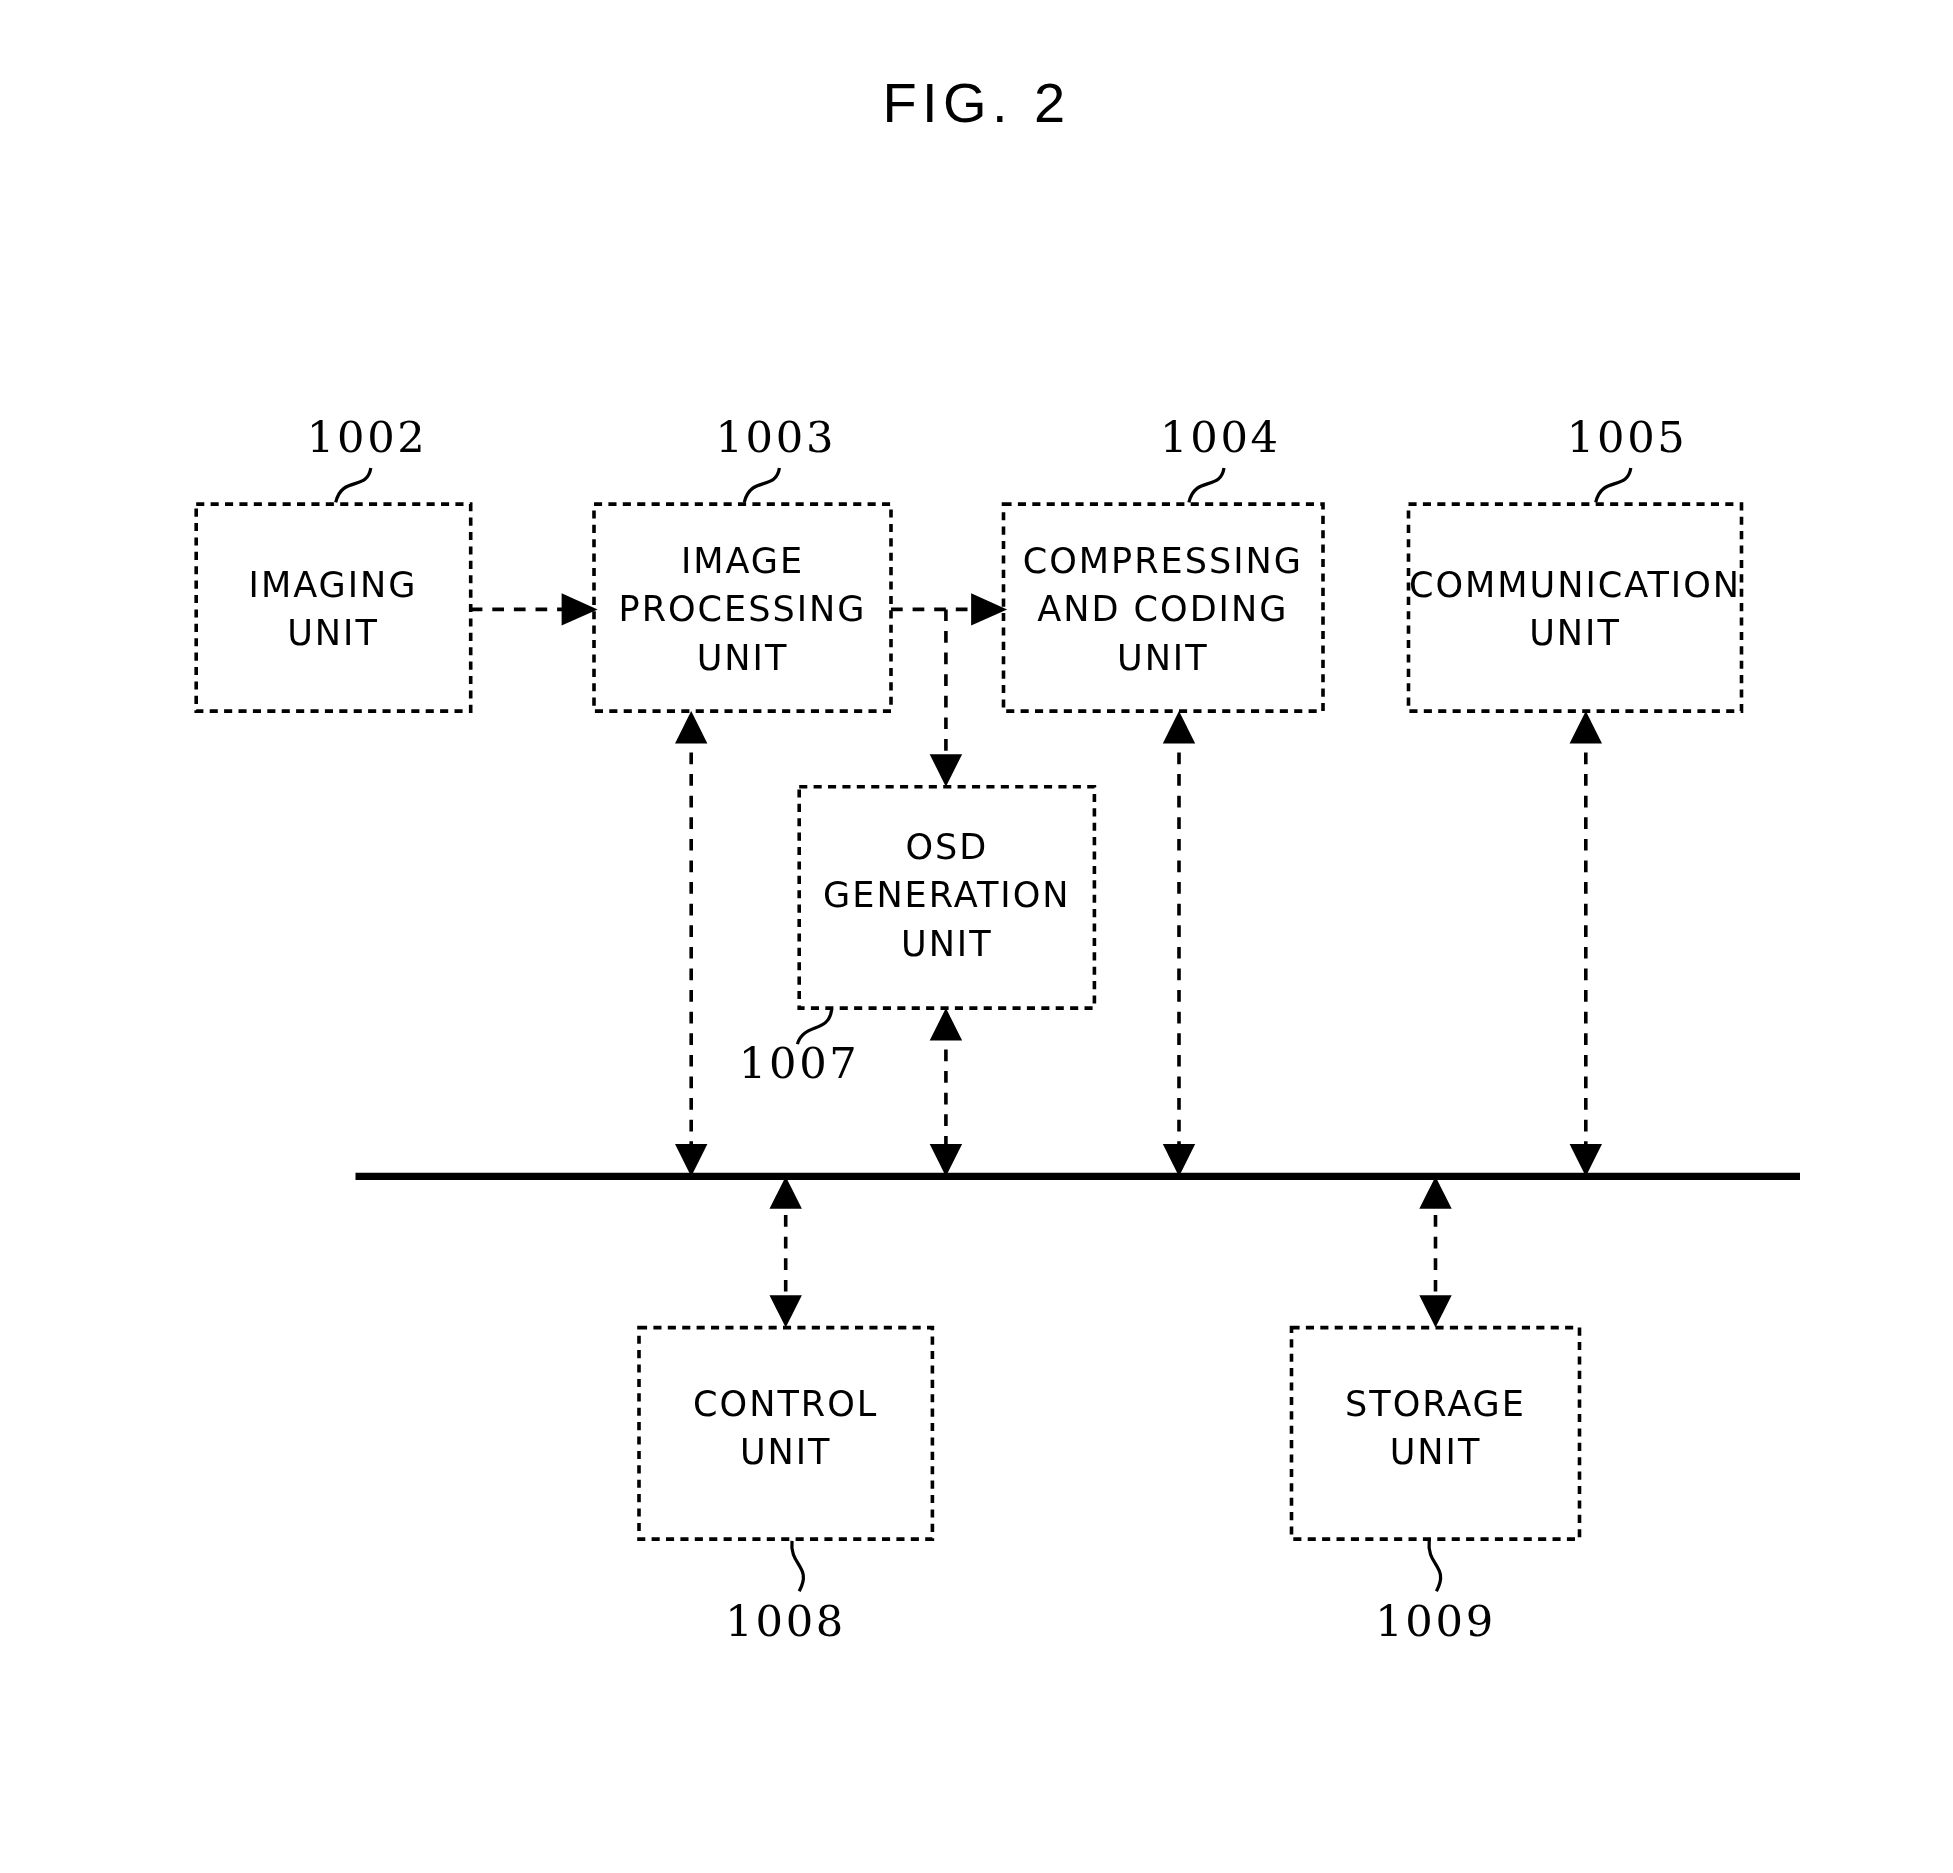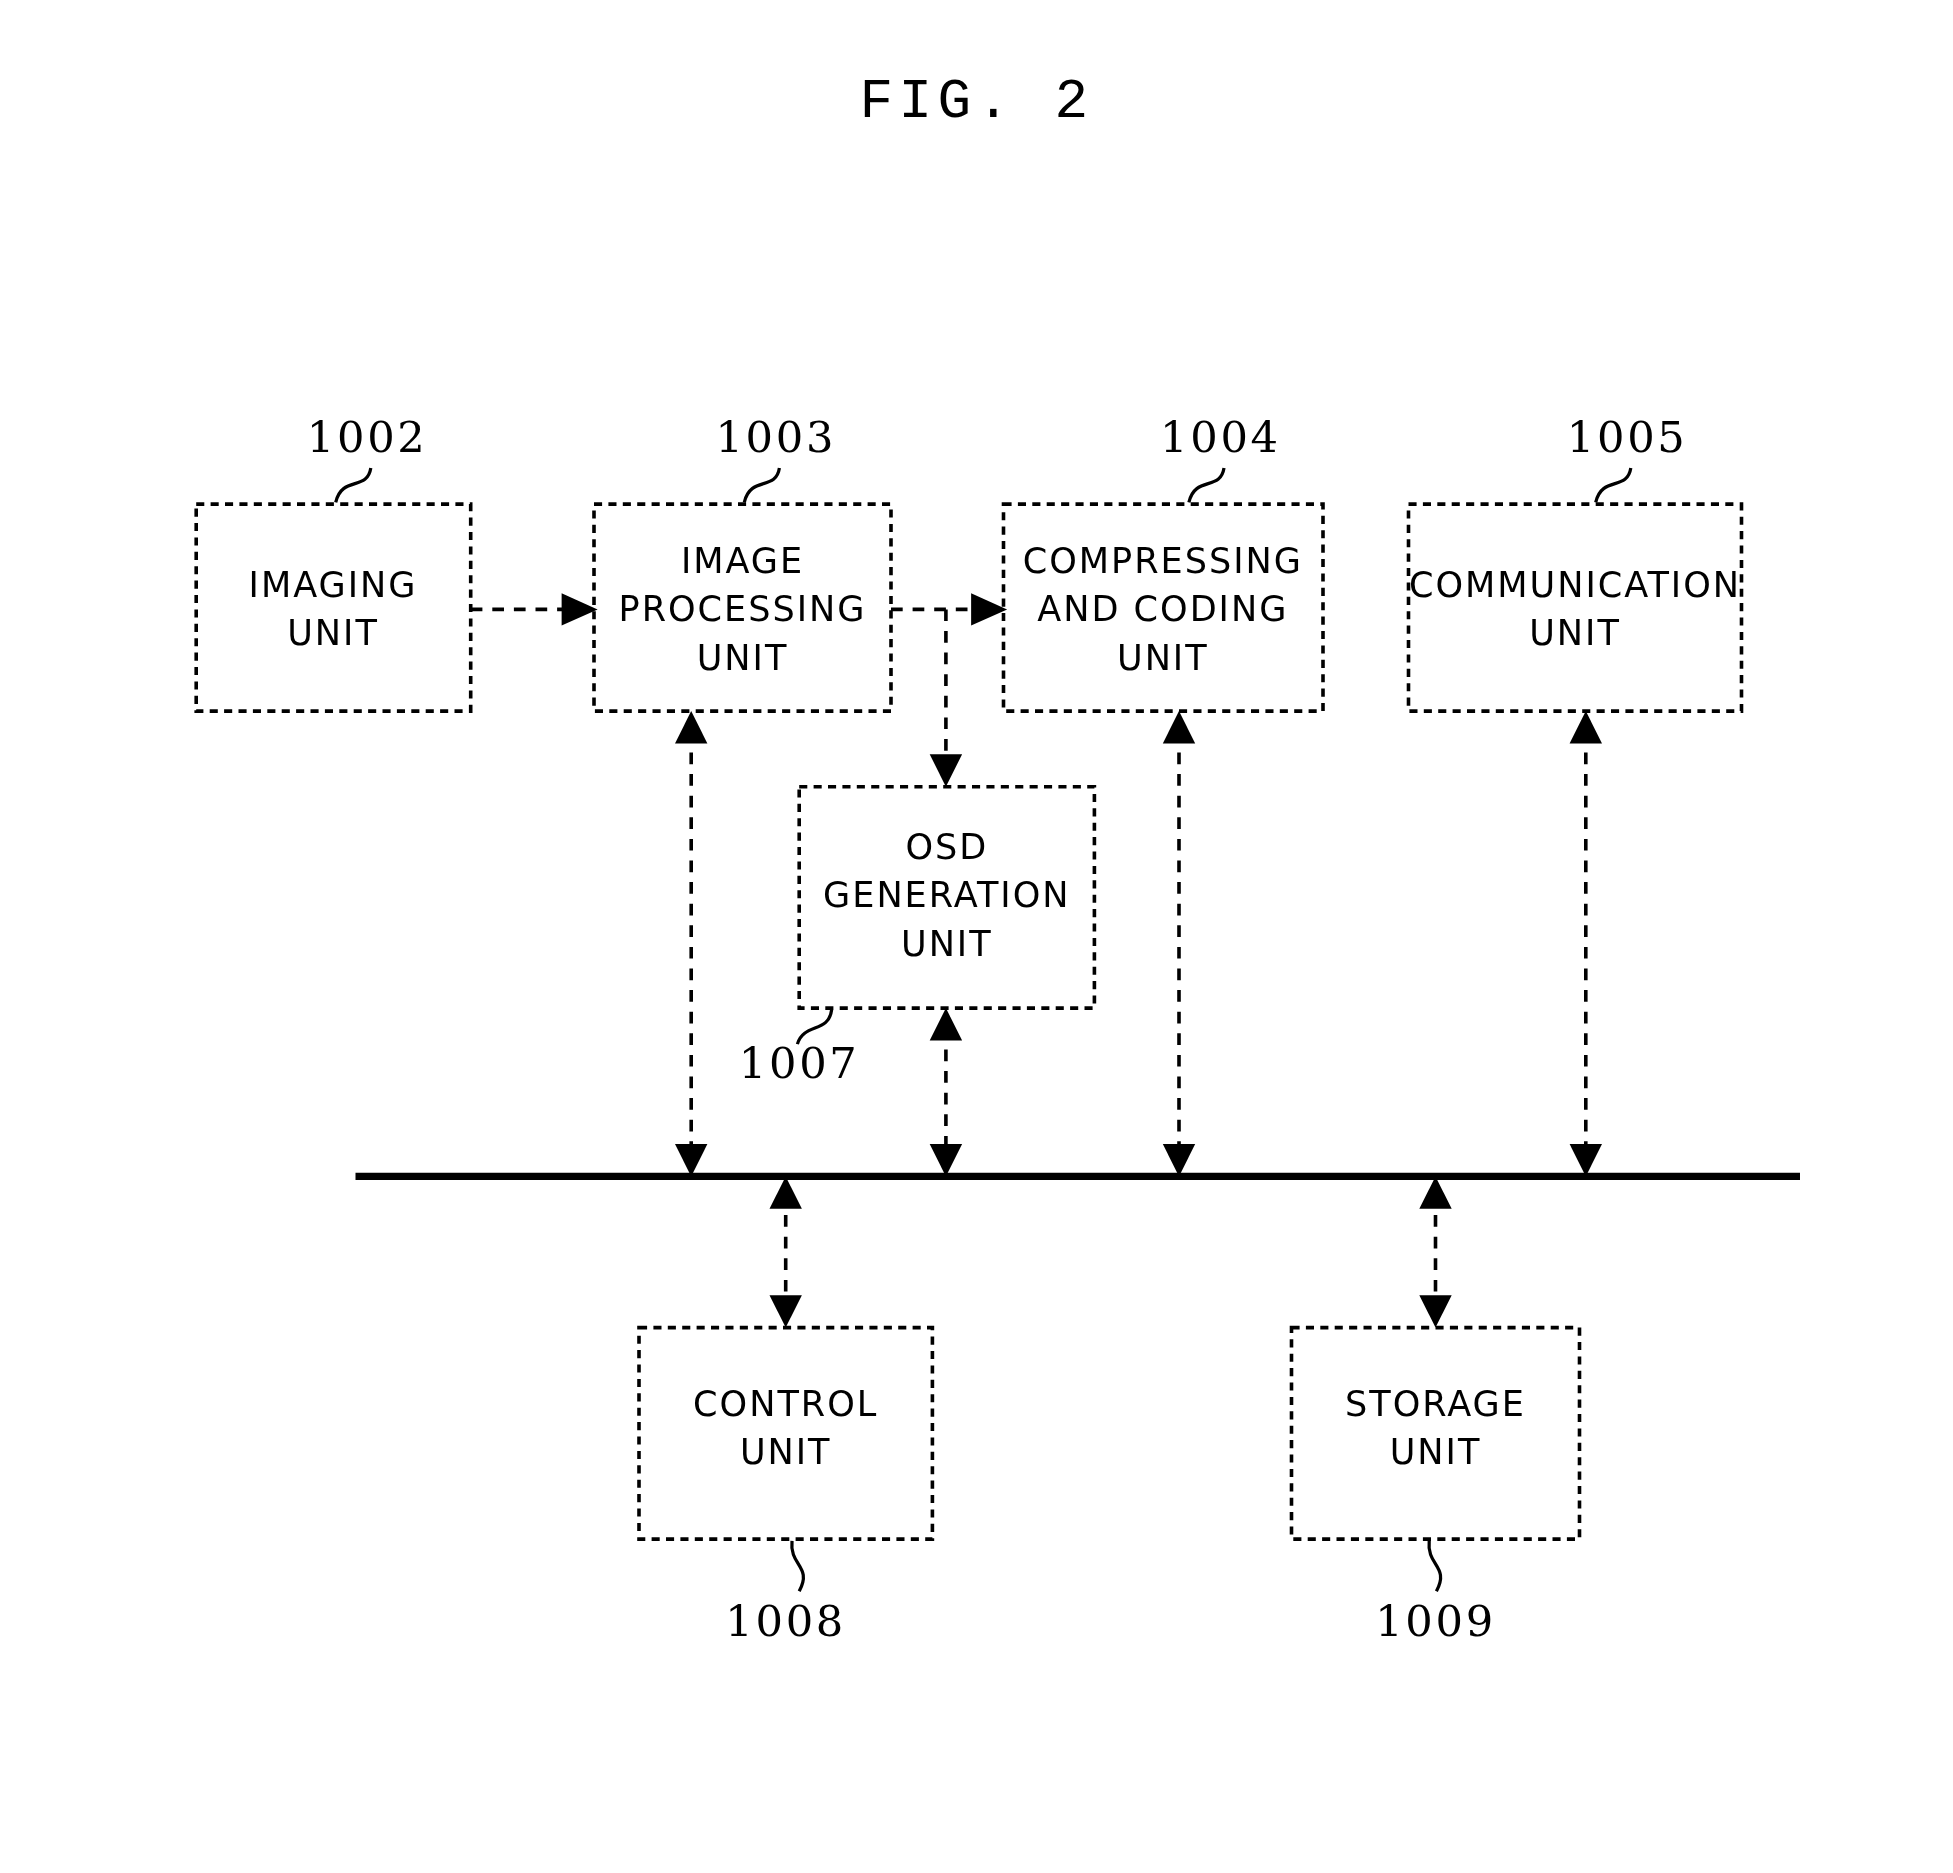--- a/index.html
+++ b/index.html
@@ -18,21 +18,21 @@
     width: 1953px;
     height: 1874px;
     background: #ffffff;
   }
   .fig-title {
     position: absolute;
     top: 70px;
     left: 0;
     width: 1953px;
     text-align: center;
-    font-family: Liberation Mono, monospace;
+    font-family: Liberation Sans, sans-serif;
     font-size: 56px;
     letter-spacing: 5.4px;
     color: #000000;
   }
   svg.diagram {
     position: absolute;
     top: 0;
     left: 0;
     width: 1953px;
     height: 1874px;

